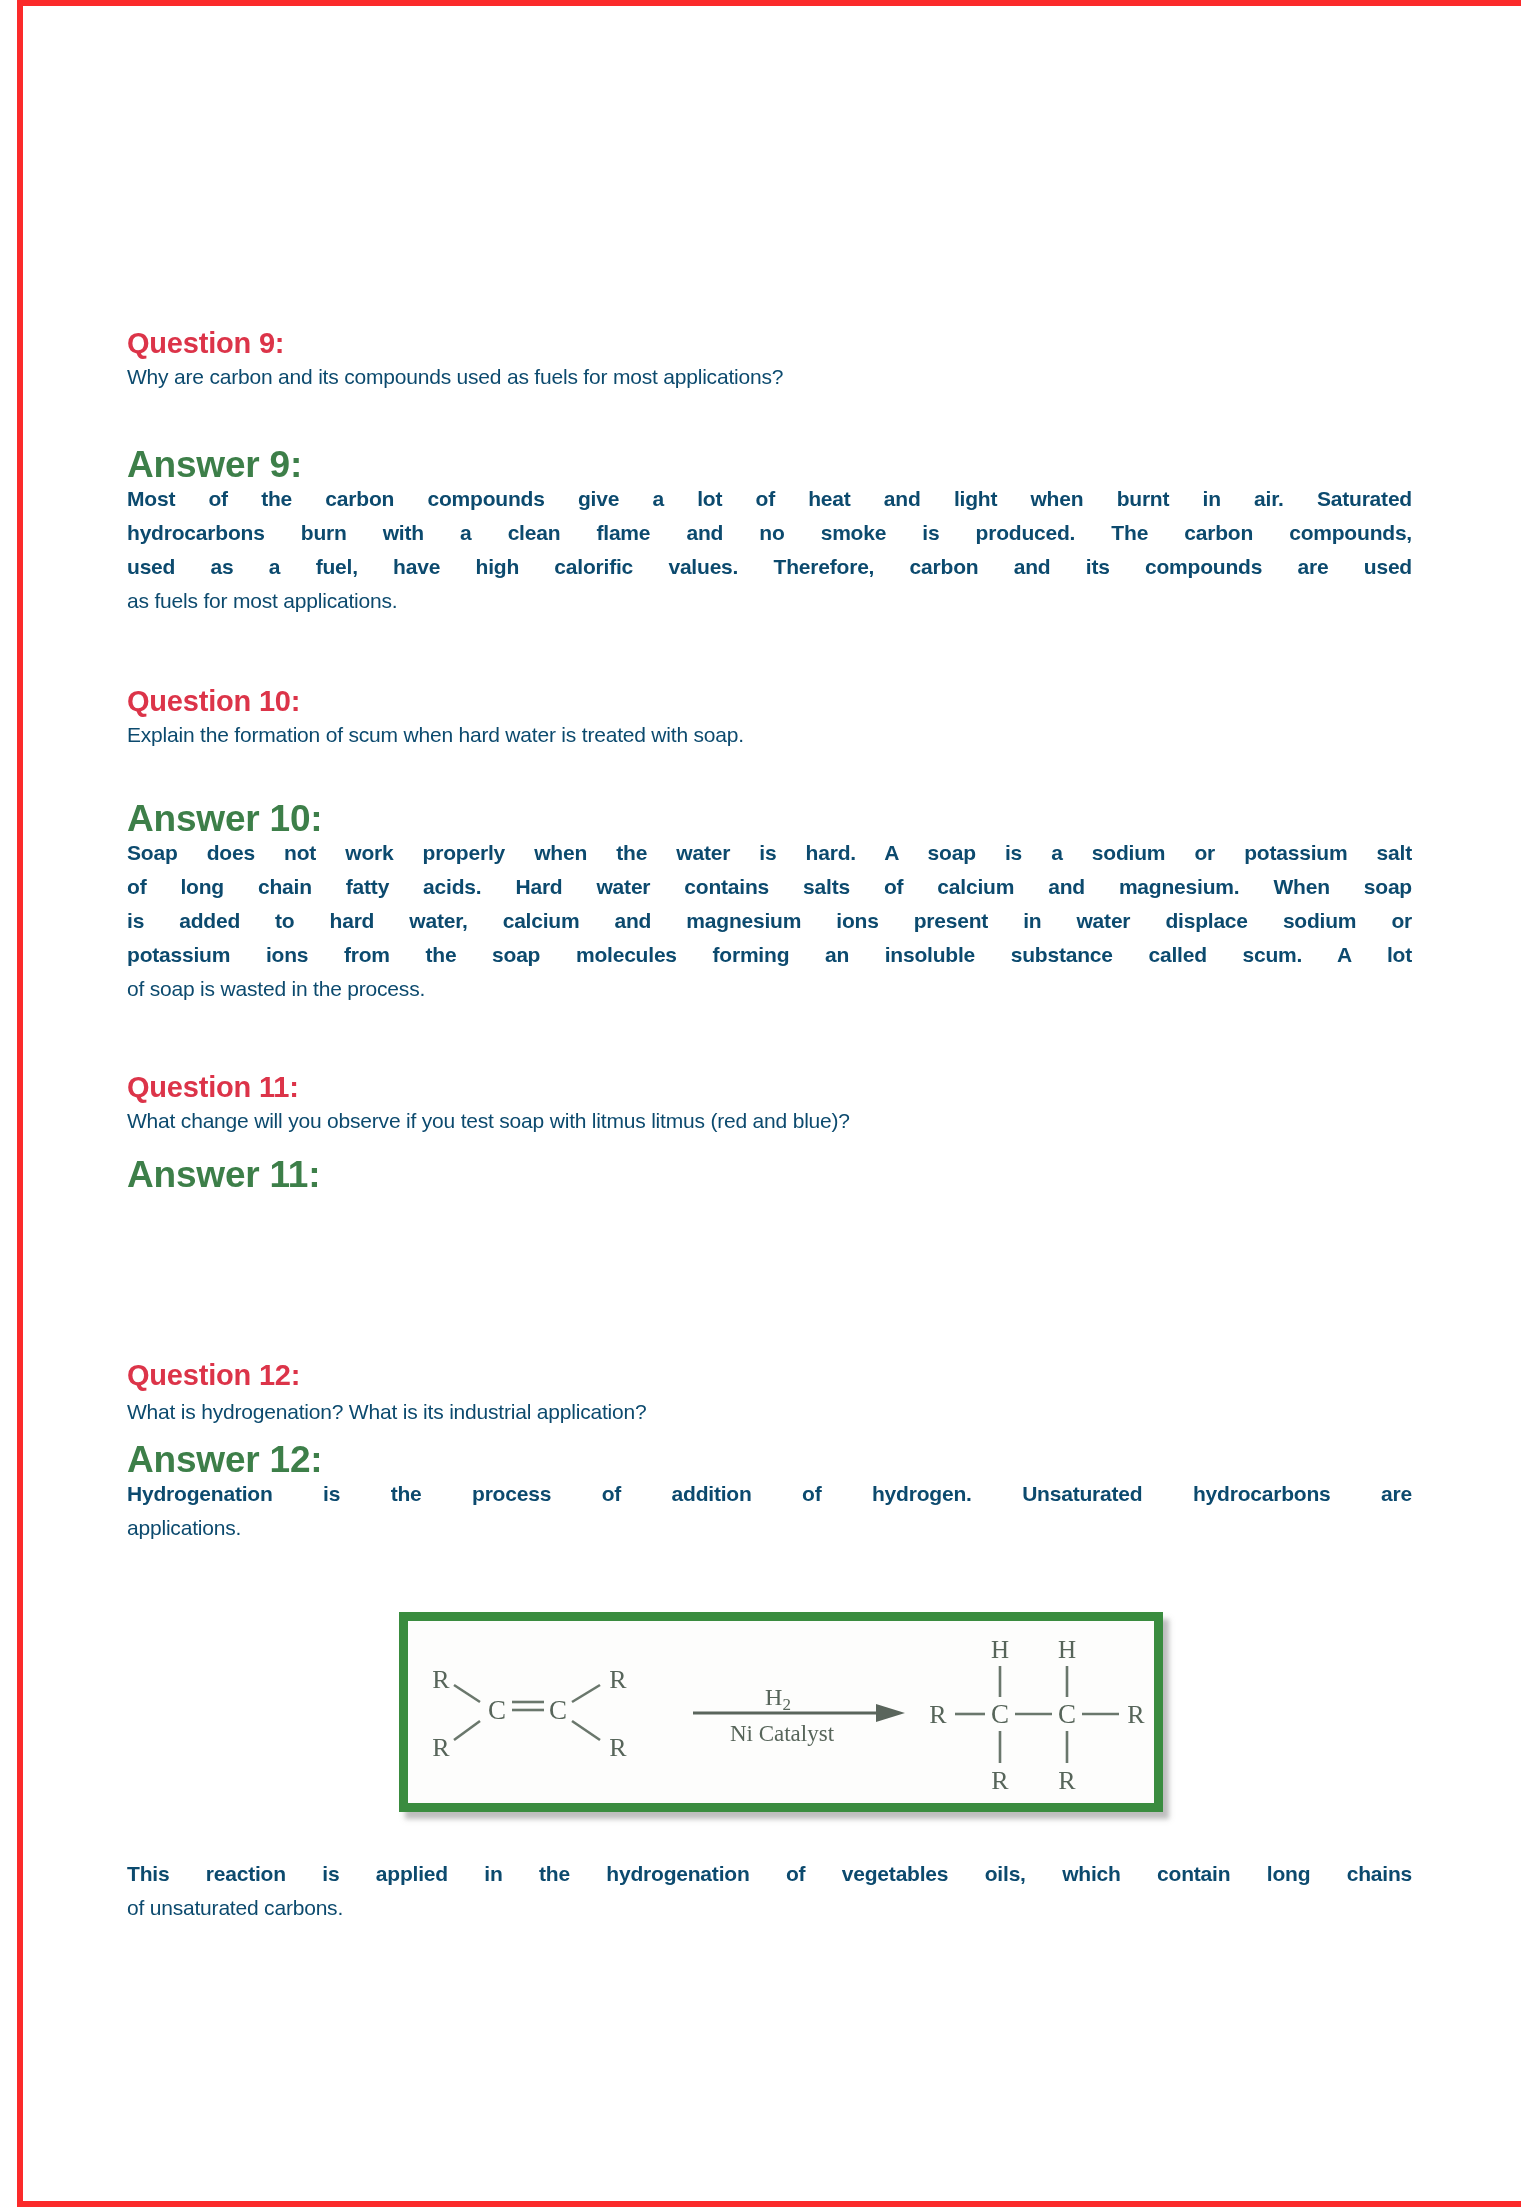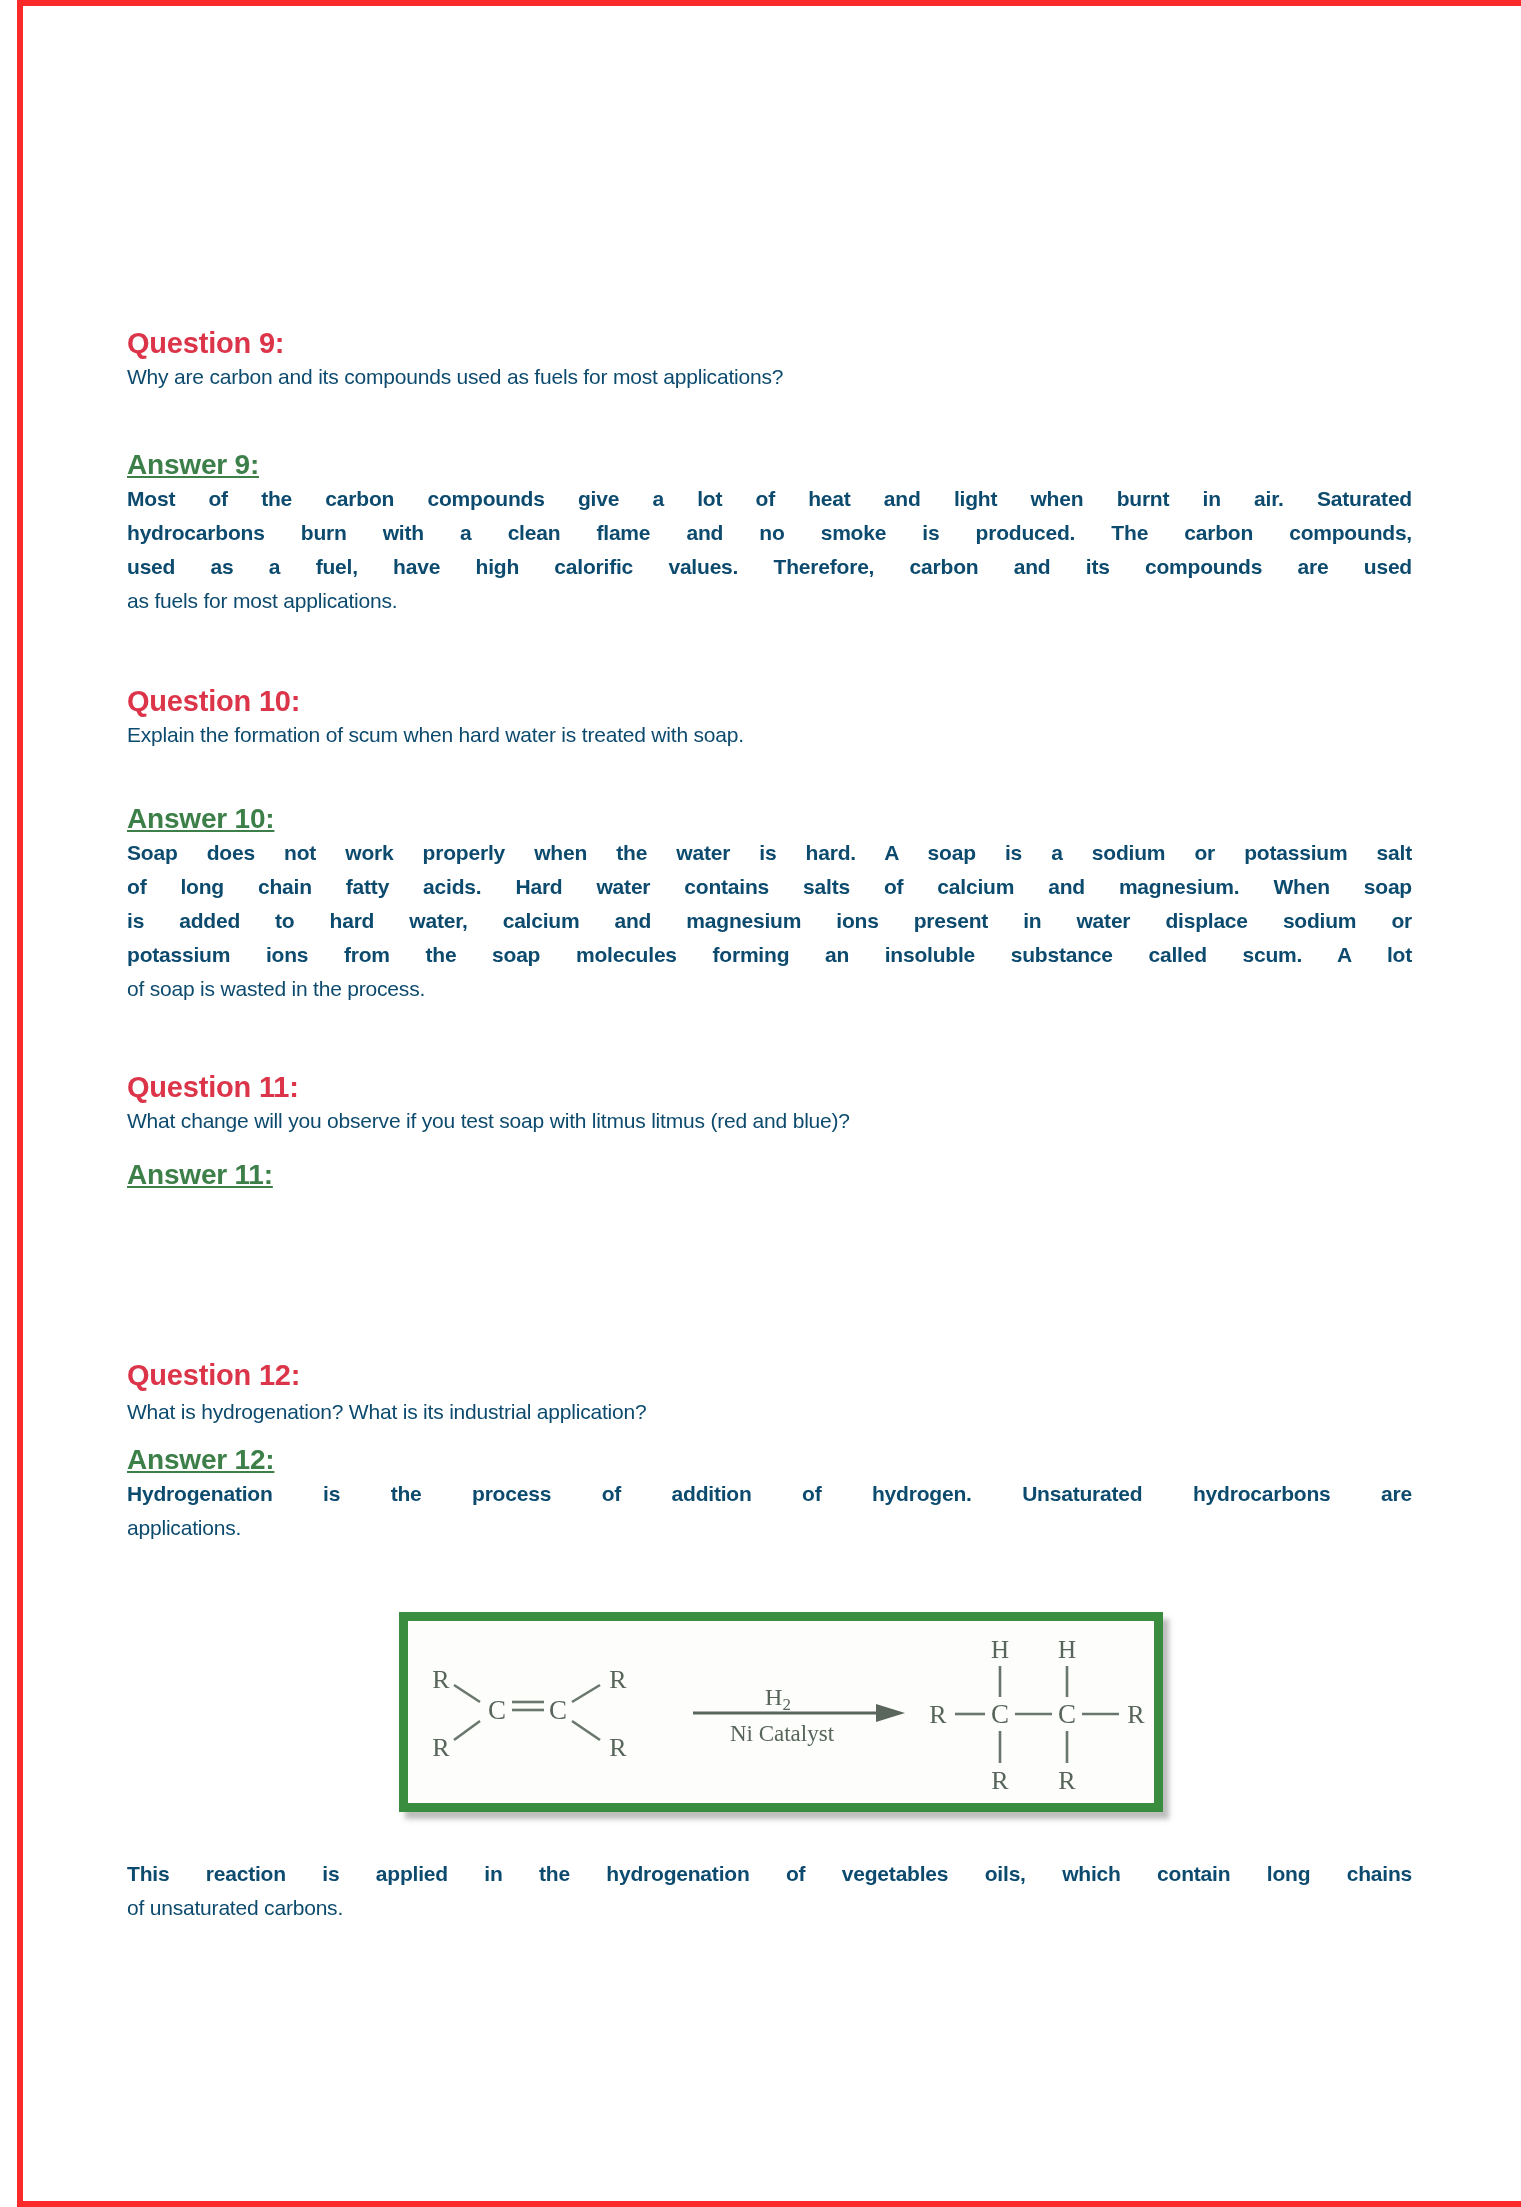--- a/index.html
+++ b/index.html
@@ -12,22 +12,22 @@
     overflow:hidden;
     font-family:"Liberation Sans",sans-serif;
     margin-left:17px;
   }
   .blk{position:absolute;left:104px;width:1285px;}
   .qhead{
     font-size:29px;font-weight:bold;color:#dc3449;
     line-height:34px;letter-spacing:-0.2px;
   }
   .ahead{
-    font-size:28px;font-weight:bold;color:#3d7f49;
-    line-height:34px;letter-spacing:-0.2px;text-decoration:underline;
+    font-size:37px;font-weight:bold;color:#3d7f49;
+    line-height:34px;letter-spacing:-0.2px;
   }
   .body{font-size:21px;color:#0c4a6e;line-height:34px;letter-spacing:-0.2px;}
   .ln{display:block;text-align:left;white-space:normal;}
   .ln.j{text-align:justify;text-align-last:justify;font-weight:bold;}
   .reaction-box{
     position:absolute;left:376px;top:1606px;
     width:764px;height:200px;box-sizing:border-box;
     border:9px solid #3a8c3f;background:#fdfdfc;
     box-shadow:6px 7px 5px rgba(125,125,125,0.5);
   }

